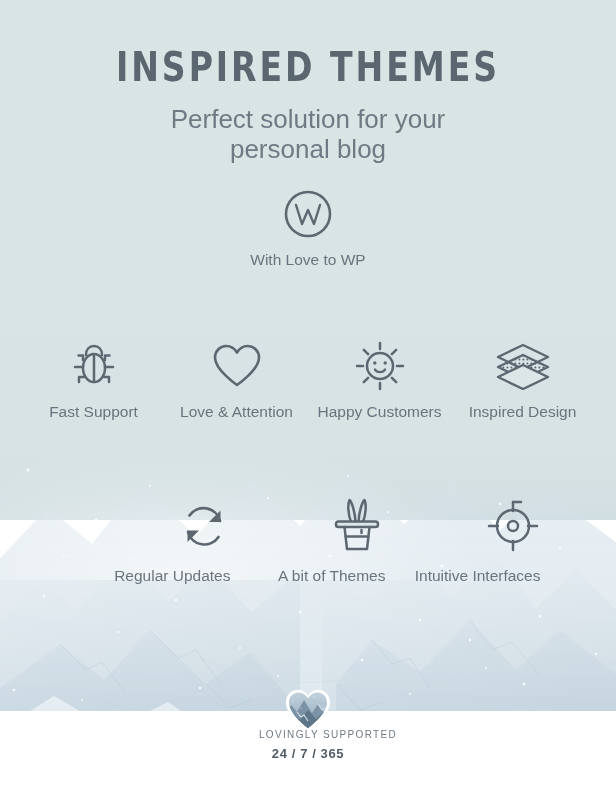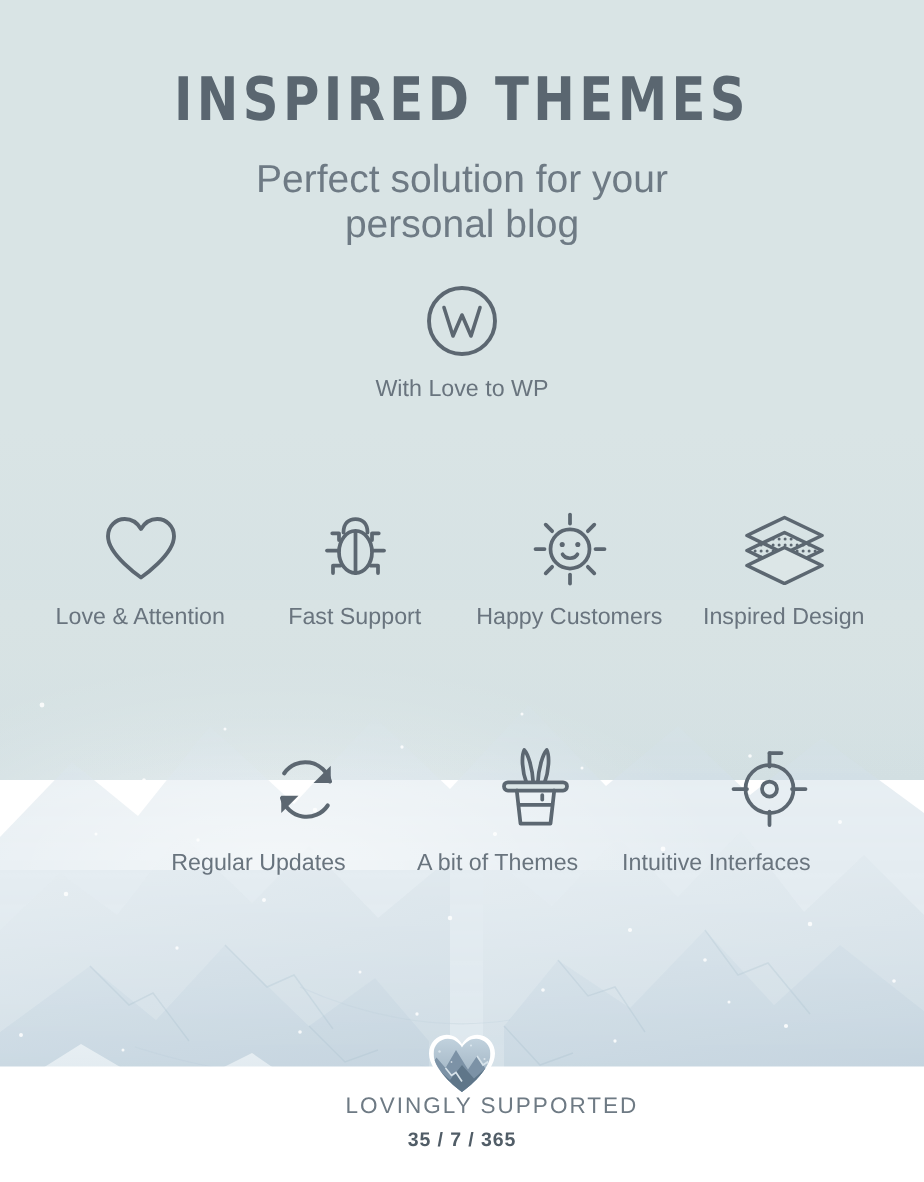--- a/index.html
+++ b/index.html
@@ -77,21 +77,21 @@
   
   .heartlogo{
     position:absolute;left:50%;top:686px;margin-left:-25px;
     width:50px;height:46px;
   }
   .footer-text{
     position:absolute;left:0;top:729px;width:616px;text-align:center;
   }
   .supported{
     font-family:"Liberation Sans",sans-serif;
-    font-size:15px;letter-spacing:1.35px;color:#6e7a84;padding-left:40px;
+    font-size:10px;letter-spacing:1.35px;color:#6e7a84;padding-left:40px;
   }
   .uptime{
     margin-top:6px;
     font-family:"Liberation Sans",sans-serif;
     font-weight:700;font-size:13px;letter-spacing:.6px;color:#515d67;
   }
 </style>
 </head>
 <body>
 
@@ -221,45 +221,45 @@
         </div>
         <div class="flabel">With Love to WP</div>
       </div>
 
     </div>
 
     <div class="row row2">
 
       <div class="feature">
         <div class="ficon">
-          <svg width="54" height="50" viewBox="0 0 54 50">
-            <path d="M27 44 C27 44, 5 29, 5 16.5 C5 9.8, 10.2 5, 16.2 5 C20.6 5, 24.6 7.6, 27 11.6
-                     C29.4 7.6, 33.4 5, 37.8 5 C43.8 5, 49 9.8, 49 16.5 C49 29, 27 44, 27 44 Z" fill="none" stroke="#5c6771" stroke-width="2.6" stroke-linejoin="round"></path>
-          </svg>
-        </div>
-        <div class="flabel">Love &amp; Attention</div>
-      </div>
-
-      <div class="feature">
-        <div class="ficon">
           <svg width="52" height="50" viewBox="0 0 52 50">
             <g fill="none" stroke="#5c6771" stroke-width="2.5" stroke-linecap="round" stroke-linejoin="round">
               <path d="M18 14 C18 8, 21.4 5, 26 5 C30.6 5, 34 8, 34 14"></path>
               <ellipse cx="26" cy="27" rx="11" ry="14"></ellipse>
               <path d="M26 13.5 V41"></path>
               <path d="M15 14.5 L15 19 M15 14.5 L10.5 14.5"></path>
               <path d="M37 14.5 L37 19 M37 14.5 L41.5 14.5"></path>
               <path d="M15 26 H7"></path>
               <path d="M37 26 H45"></path>
               <path d="M16 36 L11 36 L11 41"></path>
               <path d="M36 36 L41 36 L41 41"></path>
             </g>
           </svg>
         </div>
         <div class="flabel">Fast Support</div>
+      </div>
+
+      <div class="feature">
+        <div class="ficon">
+          <svg width="54" height="50" viewBox="0 0 54 50">
+            <path d="M27 44 C27 44, 5 29, 5 16.5 C5 9.8, 10.2 5, 16.2 5 C20.6 5, 24.6 7.6, 27 11.6
+                     C29.4 7.6, 33.4 5, 37.8 5 C43.8 5, 49 9.8, 49 16.5 C49 29, 27 44, 27 44 Z" fill="none" stroke="#5c6771" stroke-width="2.6" stroke-linejoin="round"></path>
+          </svg>
+        </div>
+        <div class="flabel">Love &amp; Attention</div>
       </div>
 
       <div class="feature">
         <div class="ficon">
           <svg width="54" height="52" viewBox="0 0 54 52">
             <g fill="none" stroke="#5c6771" stroke-width="2.5" stroke-linecap="round">
               <circle cx="27" cy="26" r="13"></circle>
               <path d="M27 3 V9"></path>
                 <path d="M27 43 V49"></path>
               <path d="M4 26 H10"></path>
@@ -373,17 +373,17 @@
               <circle cx="31" cy="11" r=".7"></circle>
             <circle cx="40" cy="20" r=".7"></circle>
               <circle cx="18" cy="22" r=".6"></circle>
           </g>
         </g>
       </svg>
     </div>
 
     <div class="footer-text">
       <div class="supported">LOVINGLY SUPPORTED</div>
-      <div class="uptime">35 / 7 / 365</div>
+      <div class="uptime">24 / 7 / 365</div>
     </div>
 
   </div>
 </div>
 
 </body></html>

